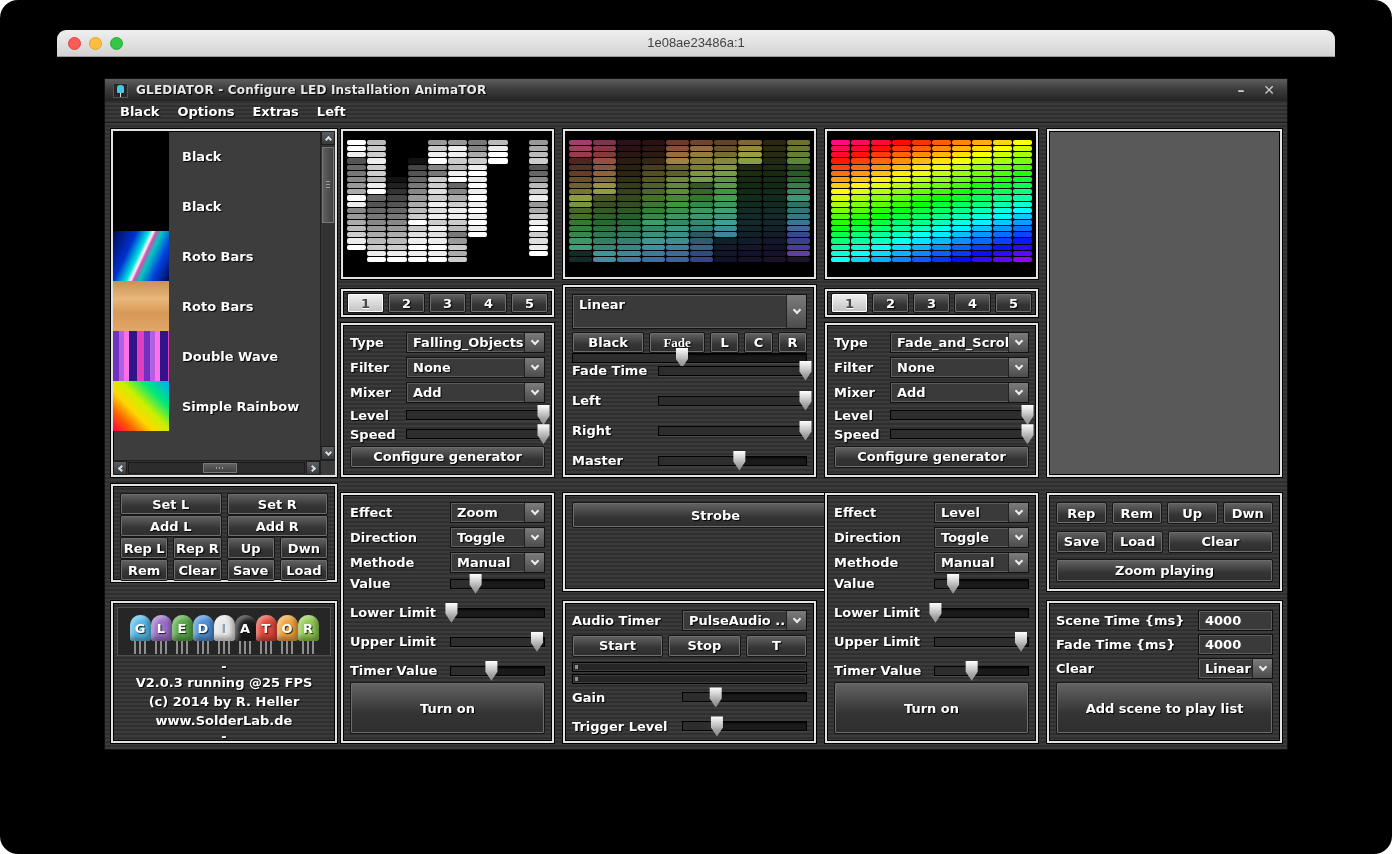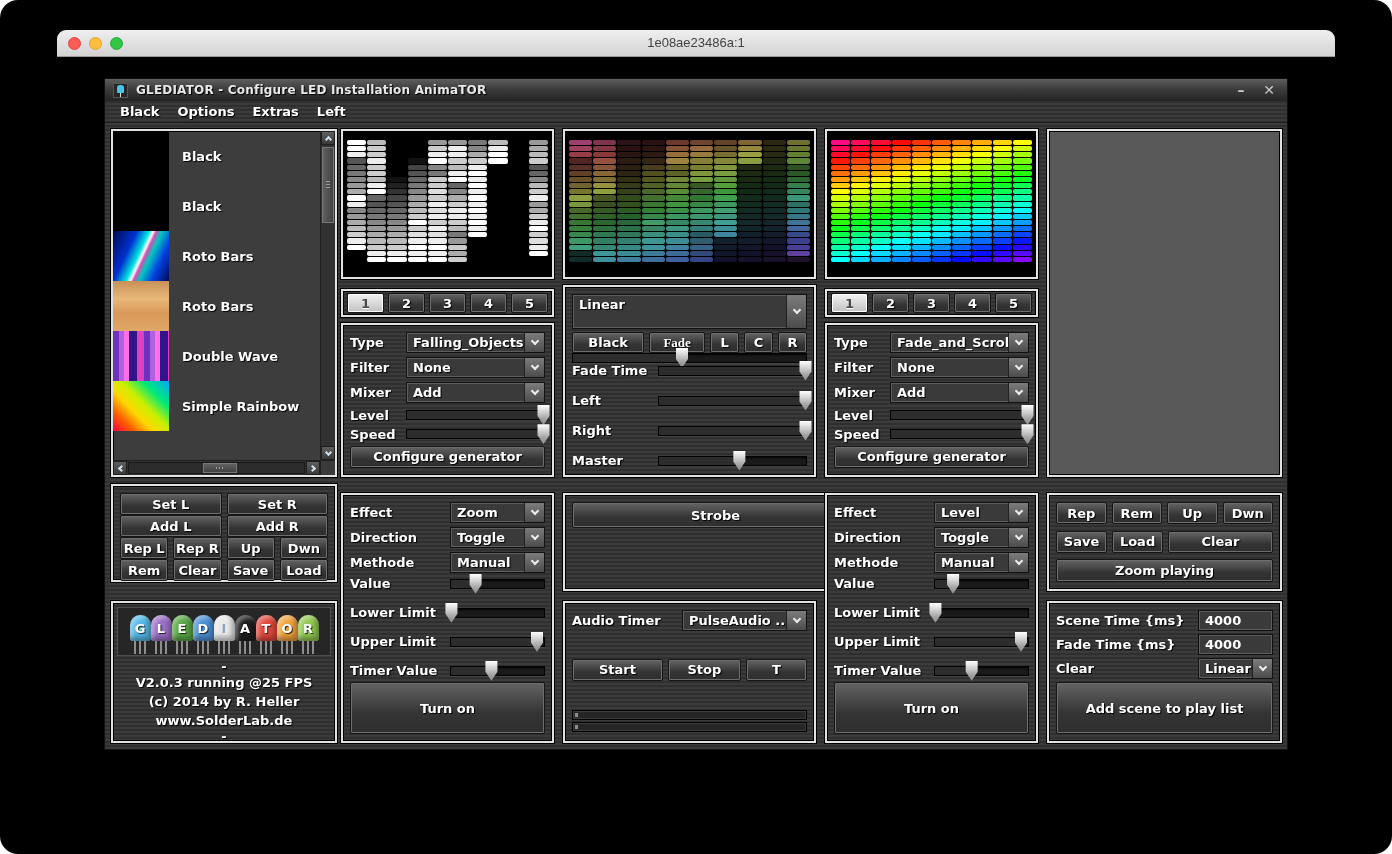--- a/index.html
+++ b/index.html
@@ -1133,20 +1133,36 @@
                 <div class="brow" style="flex: 1 1 0%; display: flex; gap: 5px;">
                   <div class="btn" style="flex: 1.5 1 0%;">Start</div>
                   <div class="btn" style="flex: 1.2 1 0%;">Stop</div>
                   <div class="btn" style="flex: 1 1 0%;">T</div>
                 </div>
               </div>
             <div>
               <div class="meter"></div>
               <div class="meter"></div>
             </div>
+            <div id="audio-sliders" style="display:flex;flex-direction:column;gap:14px">
+                <div class="srow">
+                  <span class="lbl" style="flex: 0 0 104px;">Gain</span>
+                  <div class="slider" style="--pct: 27%;">
+                    <div class="fill"></div>
+                    <div class="thumb"></div>
+                  </div>
+                </div>
+                <div class="srow">
+                  <span class="lbl" style="flex: 0 0 104px;">Trigger Level</span>
+                  <div class="slider" style="--pct: 28%;">
+                    <div class="fill"></div>
+                    <div class="thumb"></div>
+                  </div>
+                </div>
+              </div>
           </div>
 
           <div class="panel pad" id="effect-right">
             <div class="drow">
               <span class="lbl w92">Effect</span>
               <div class="dd">
                 <span class="val">Level</span>
                 <span class="arr">
                     <span class="chev"></span>
                   </span>

